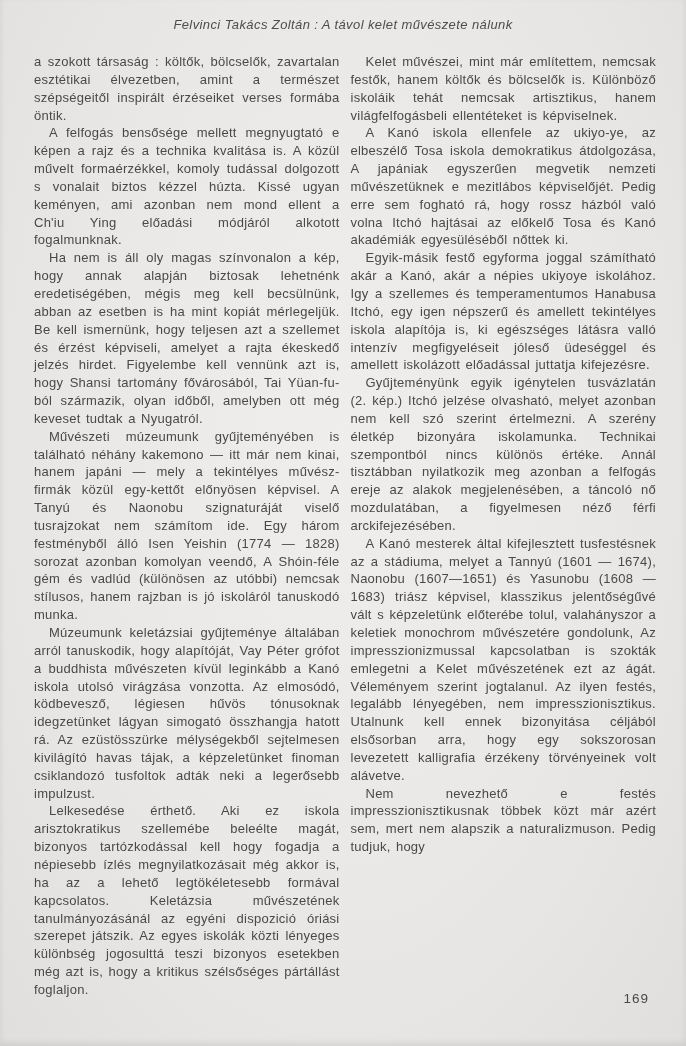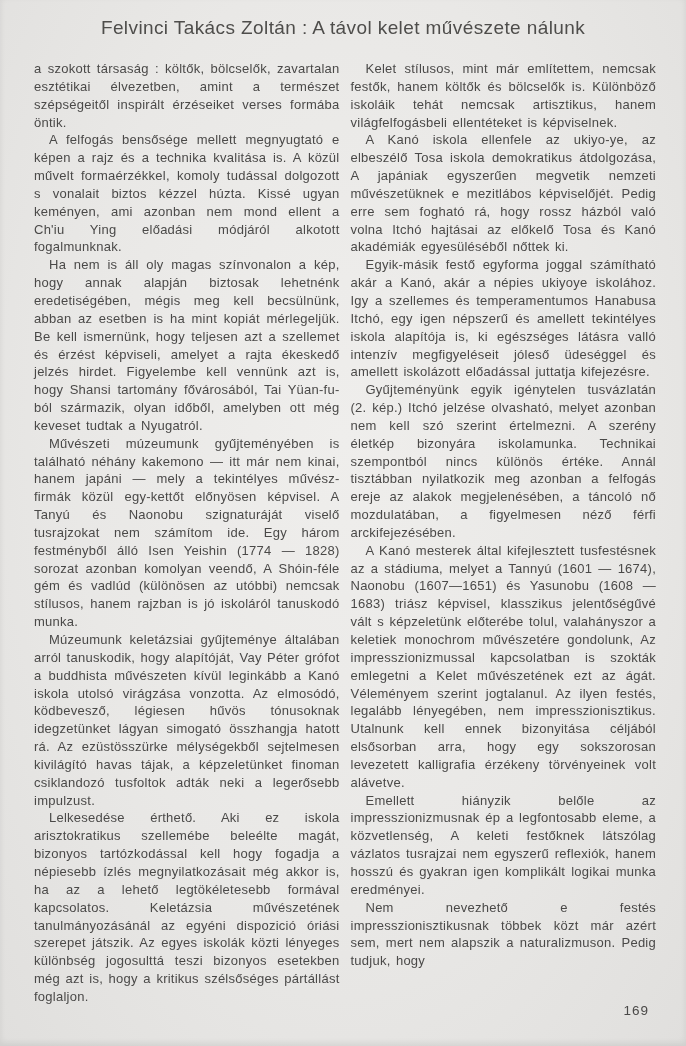--- a/index.html
+++ b/index.html
@@ -14,21 +14,22 @@
     margin: 0 auto;
     background: radial-gradient(ellipse at 50% 42%, #efeeec 0%, #e9e8e6 55%, #e0dfdd 100%);
     overflow: hidden;
     font-family: "Liberation Sans", sans-serif;
     color: #474645;
     box-shadow: inset 0 -3px 6px rgba(0,0,0,0.08);
   }
   .running-head {
     margin-top: 17px;
     text-align: center;
-    font-size: 19px;
+    font-style: italic;
+    font-size: 13px;
     letter-spacing: 0.4px;
     color: #4e4d4b;
   }
   .columns {
     display: flex;
     gap: 11px;
     padding: 0 30px 0 34px;
     margin-top: 21px;
   }
   .column {
@@ -42,21 +43,21 @@
     text-align: justify;
     letter-spacing: 0.25px;
     word-spacing: 1.5px;
     color: #4a4948;
     hyphens: none;
   }
   .para.indent { text-indent: 15px; }
   .page-number {
     position: absolute;
     right: 37px;
-    bottom: 28px;
+    bottom: 40px;
     font-size: 13.5px;
     letter-spacing: 1px;
     color: #4a4948;
   }
 </style>
 </head>
 <body>
 
 <div class="page">
   <div class="running-head">Felvinci Takács Zoltán : A távol kelet művészete nálunk</div>
@@ -64,24 +65,23 @@
   <div class="columns">
     <div class="column">
         <p class="para">a szokott társaság : költők, bölcselők, zavartalan esztétikai élvezetben, amint a természet szépségeitől inspirált érzéseiket verses formába öntik.</p>
         <p class="para indent">A felfogás bensősége mellett megnyugtató e képen a rajz és a technika kvalitása is. A közül művelt formaérzékkel, komoly tudással dolgozott s vonalait biztos kézzel húzta. Kissé ugyan keményen, ami azonban nem mond ellent a Ch'iu Ying előadási módjáról alkotott fogalmunknak.</p>
         <p class="para indent">Ha nem is áll oly magas színvonalon a kép, hogy annak alapján biztosak lehetnénk eredetiségében, mégis meg kell becsülnünk, abban az esetben is ha mint kopiát mérlegeljük. Be kell ismernünk, hogy teljesen azt a szellemet és érzést képviseli, amelyet a rajta ékeskedő jelzés hirdet. Figyelembe kell vennünk azt is, hogy Shansi tartomány fővárosából, Tai Yüan-fu-ból származik, olyan időből, amelyben ott még keveset tudtak a Nyugatról.</p>
         <p class="para indent">Művészeti múzeumunk gyűjteményében is található néhány kakemono — itt már nem kinai, hanem japáni — mely a tekintélyes művész-firmák közül egy-kettőt előnyösen képvisel. A Tanyú és Naonobu szignaturáját viselő tusrajzokat nem számítom ide. Egy három festményből álló Isen Yeishin (1774 — 1828) sorozat azonban komolyan veendő, A Shóin-féle gém és vadlúd (különösen az utóbbi) nemcsak stílusos, hanem rajzban is jó iskoláról tanuskodó munka.</p>
         <p class="para indent">Múzeumunk keletázsiai gyűjteménye általában arról tanuskodik, hogy alapítóját, Vay Péter grófot a buddhista művészeten kívül leginkább a Kanó iskola utolsó virágzása vonzotta. Az elmosódó, ködbevesző, légiesen hűvös tónusoknak idegzetünket lágyan simogató összhangja hatott rá. Az ezüstösszürke mélységekből sejtelmesen kivilágító havas tájak, a képzeletünket finoman csiklandozó tusfoltok adták neki a legerősebb impulzust.</p>
         <p class="para indent">Lelkesedése érthető. Aki ez iskola arisztokratikus szellemébe beleélte magát, bizonyos tartózkodással kell hogy fogadja a népiesebb ízlés megnyilatkozásait még akkor is, ha az a lehető legtökéletesebb formával kapcsolatos. Keletázsia művészetének tanulmányozásánál az egyéni dispozició óriási szerepet játszik. Az egyes iskolák közti lényeges különbség jogosulttá teszi bizonyos esetekben még azt is, hogy a kritikus szélsőséges pártállást foglaljon.</p>
       </div>
     <div class="column">
-        <p class="para indent">Kelet stílusos, mint már említettem, nemcsak festők, hanem költők és bölcselők is. Különböző iskoláik tehát nemcsak artisztikus, hanem világfelfogásbeli ellentéteket is képviselnek.</p>
+        <p class="para indent">Kelet művészei, mint már említettem, nemcsak festők, hanem költők és bölcselők is. Különböző iskoláik tehát nemcsak artisztikus, hanem világfelfogásbeli ellentéteket is képviselnek.</p>
         <p class="para indent">A Kanó iskola ellenfele az ukiyo-ye, az elbeszélő Tosa iskola demokratikus átdolgozása, A japániak egyszerűen megvetik nemzeti művészetüknek e mezitlábos képviselőjét. Pedig erre sem fogható rá, hogy rossz házból való volna Itchó hajtásai az előkelő Tosa és Kanó akadémiák egyesüléséből nőttek ki.</p>
         <p class="para indent">Egyik-másik festő egyforma joggal számítható akár a Kanó, akár a népies ukiyoye iskolához. Igy a szellemes és temperamentumos Hanabusa Itchó, egy igen népszerű és amellett tekintélyes iskola alapítója is, ki egészséges látásra valló intenzív megfigyeléseit jóleső üdeséggel és amellett iskolázott előadással juttatja kifejezésre.</p>
         <p class="para indent">Gyűjteményünk egyik igénytelen tusvázlatán (2. kép.) Itchó jelzése olvasható, melyet azonban nem kell szó szerint értelmezni. A szerény életkép bizonyára iskolamunka. Technikai szempontból nincs különös értéke. Annál tisztábban nyilatkozik meg azonban a felfogás ereje az alakok megjelenésében, a táncoló nő mozdulatában, a figyelmesen néző férfi arckifejezésében.</p>
         <p class="para indent">A Kanó mesterek által kifejlesztett tusfestésnek az a stádiuma, melyet a Tannyú (1601 — 1674), Naonobu (1607—1651) és Yasunobu (1608 —1683) triász képvisel, klasszikus jelentőségűvé vált s képzeletünk előterébe tolul, valahányszor a keletiek monochrom művészetére gondolunk, Az impresszionizmussal kapcsolatban is szokták emlegetni a Kelet művészetének ezt az ágát. Véleményem szerint jogtalanul. Az ilyen festés, legalább lényegében, nem impresszionisztikus. Utalnunk kell ennek bizonyitása céljából elsősorban arra, hogy egy sokszorosan levezetett kalligrafia érzékeny törvényeinek volt alávetve.</p>
-        <p class="para indent">Emellett hiányzik belőle az impresszionizmusnak ép a legfontosabb eleme, a közvetlenség, A keleti festőknek látszólag vázlatos tusrajzai nem egyszerű reflexiók, hanem hosszú és gyakran igen komplikált logikai munka eredményei.</p>
         <p class="para indent">Nem nevezhető e festés impresszionisztikusnak többek közt már azért sem, mert nem alapszik a naturalizmuson. Pedig tudjuk, hogy</p>
       </div>
   </div>
 
   <div class="page-number">169</div>
 </div>
 
 </body></html>

